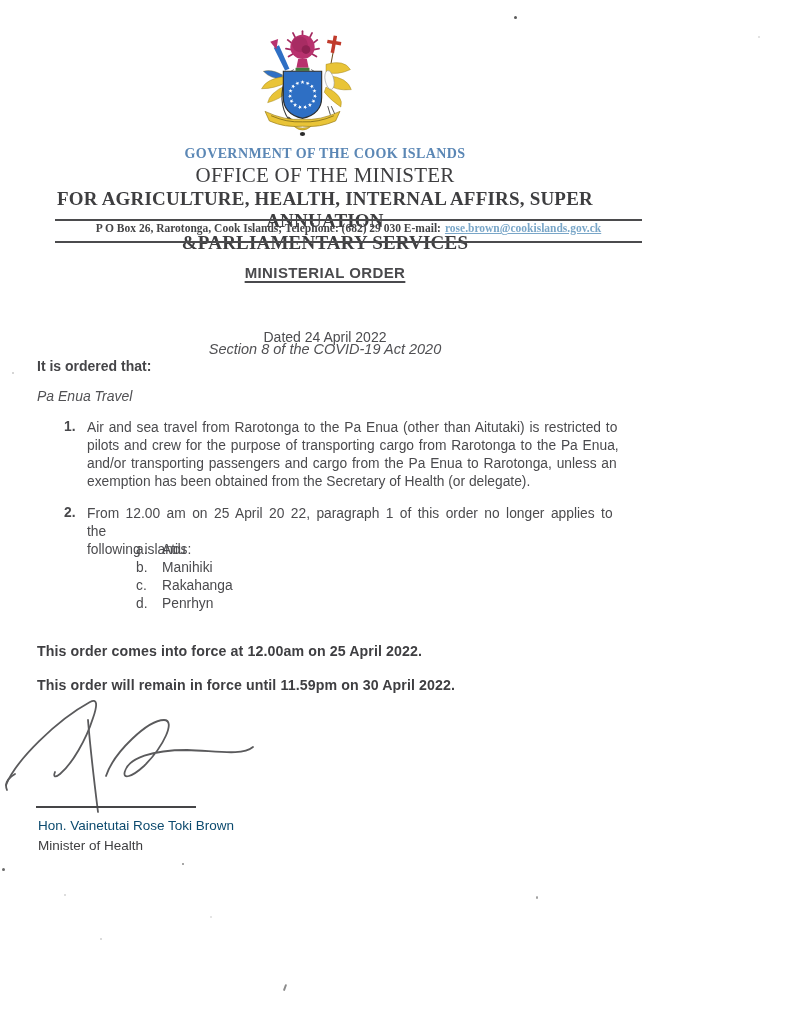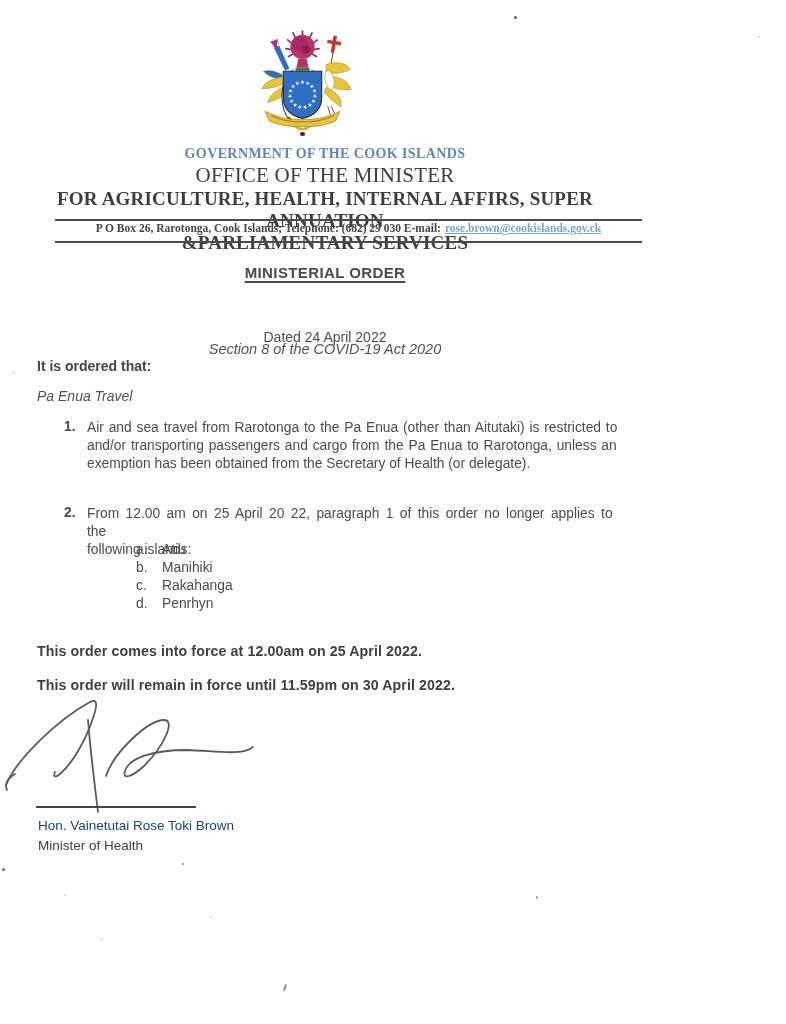--- a/index.html
+++ b/index.html
@@ -157,20 +157,21 @@
   <div class="title-center order-title" style="position:absolute;">MINISTERIAL ORDER</div>
   <div class="title-center order-subtitle" style="position:absolute;">Section 8 of the COVID-19 Act 2020</div>
   <div class="title-center order-dated" style="position:absolute;">Dated 24 April 2022</div>
 
   <div class="ordered-heading">It is ordered that:</div>
   <div class="topic-heading">Pa Enua Travel</div>
 
   <div class="item-number n1">1.</div>
   <div class="item-lines l1">
     <div class="slightwide">Air and sea travel from Rarotonga to the Pa Enua (other than Aitutaki) is restricted to</div>
+    <div class="slightwide">pilots and crew for the purpose of transporting cargo from Rarotonga to the Pa Enua,</div>
     <div class="slightwide">and/or transporting passengers and cargo from the Pa Enua to Rarotonga, unless an</div>
     <div>exemption has been obtained from the Secretary of Health (or delegate).</div>
   </div>
 
   <div class="item-number n2">2.</div>
   <div class="item-lines l2">
     <div class="wide">From 12.00 am on 25 April 20 22, paragraph 1 of this order no longer applies to the</div>
     <div>following islands:</div>
   </div>
 

